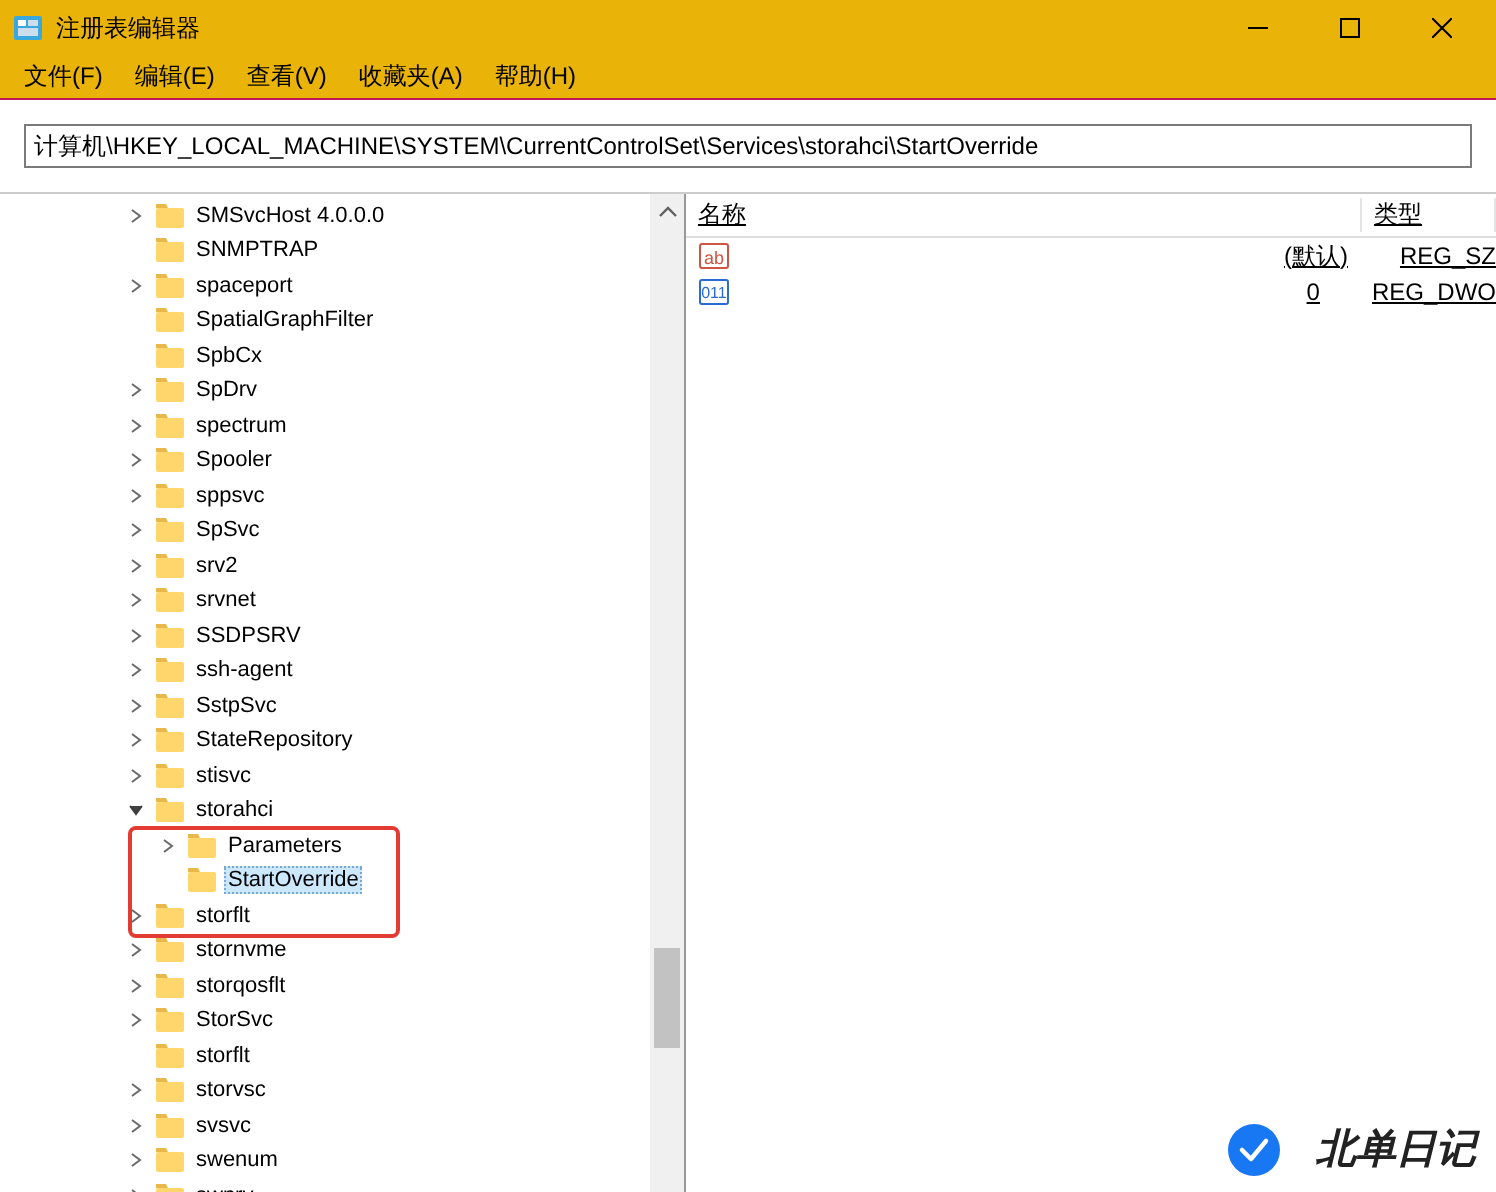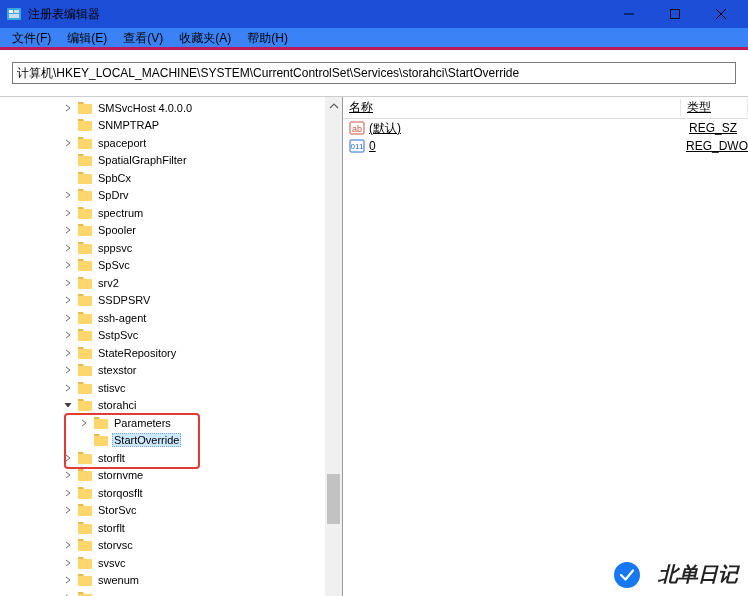--- a/index.html
+++ b/index.html
@@ -1,27 +1,27 @@
 <!DOCTYPE html>
 <html><head>
   <meta charset="utf-8">
   <style>
     * { margin: 0; padding: 0; box-sizing: border-box; font-family: "Microsoft YaHei", "SimSun", Arial, sans-serif; }
     body { width: 748px; height: 596px; background: #fff; overflow: hidden; position: relative; font-size: 12px; }
 
     
-    .titlebar { height: 28px; display: flex; align-items: center; padding: 0 4px; background: #1d4ed8; justify-content: flex-end; }
+    .titlebar { height: 28px; display: flex; align-items: center; padding: 0 4px; background: #eab308; justify-content: flex-end; }
     .titlebar .app-icon { width: 16px; height: 16px; margin: 0 6px 0 2px; }
     .titlebar .title-text { flex: 1; font-size: 12px; color: #000; }
     .titlebar .win-controls { display: flex; }
     .win-btn { width: 46px; height: 28px; display: flex; align-items: center; justify-content: center; color: #000; }
     .win-btn svg { width: 10px; height: 10px; }
 
     
-    .menubar { height: 22px; display: flex; padding: 0 4px; background: #3b82f6; border-bottom: 3px solid #be185d; }
+    .menubar { height: 22px; display: flex; padding: 0 4px; background: #eab308; border-bottom: 1px solid #be185d; }
     .menubar .menu-item { padding: 2px 8px; font-size: 12px; color: #000; }
 
     
     .addressbar { height: 22px; border: 1px solid #7a7a7a; margin: 12px; display: flex; align-items: center; padding: 0 4px; background: #fff; }
     .addressbar span { font-size: 12px; color: #000; white-space: nowrap; overflow: hidden; }
 
     
     .content { display: flex; height: calc(596px - 28px - 22px - 22px); border-top: 1px solid #ccc; }
     .left-pane { width: 343px; border-right: 1px solid #999; overflow: hidden; position: relative; }
     .right-pane { flex: 1; overflow: hidden; position: relative; text-decoration: underline; }
@@ -56,22 +56,22 @@
     .vscroll .track { flex: 1; background: #f0f0f0; position: relative; }
     .vscroll .thumb { position: absolute; left: 2px; right: 2px; background: #c2c2c2; }
 
     
     .list-header { height: 22px; display: flex; align-items: center; border-bottom: 1px solid #ddd; background: #fff; }
     .list-header .col { font-size: 12px; color: #000; padding: 0 6px; border-right: 1px solid #e5e5e5; }
     .col-name { width: 338px; }
     .col-type { flex: 1; }
     .list-row { height: 18px; display: flex; align-items: center; font-size: 12px; }
     .list-row .val-icon { width: 16px; height: 16px; margin: 0 4px 0 6px; display: inline-flex; align-items: center; justify-content: center; }
-    .list-row .name { width: 314px; }
-    .list-row .type { padding-left: 6px; }
+    .list-row .name { width: 314px; text-align: right; }
+    .list-row .type { padding-left: 6px; margin-left: 20px; }
 
     
     .watermark { position: absolute; right: 10px; bottom: 8px; display: flex; align-items: center; gap: 18px; }
     .watermark .wm-icon { width: 26px; height: 26px; border-radius: 50%; background: #1877f2; display: flex; align-items: center; justify-content: center; }
     .watermark .wm-text { font-size: 20px; font-weight: 600; color: #222; font-style: italic; }
 
     
     .folder svg .f-body { fill: #ffd66b; }
     .folder svg .f-tab { fill: #e8b94a; }
   </style>
@@ -258,20 +258,33 @@
           <span class="tree-indent indent-80"></span>
           <span class="chev">
             <svg viewBox="0 0 8 8">
               <path d="M2 1 L6 4 L2 7" fill="none" stroke="#6a6a6a" stroke-width="1"></path>
             </svg>
           </span>
           <span class="folder"><svg viewBox="0 0 16 14">
               <path class="f-tab" d="M1 3 L1 1 L6 1 L7 3 Z"></path>
               <rect class="f-body" x="1" y="3" width="14" height="10" rx="1"></rect>
             </svg></span>
+          <span class="label">srvnet</span>
+        </div>
+        <div class="tree-row">
+          <span class="tree-indent indent-80"></span>
+          <span class="chev">
+            <svg viewBox="0 0 8 8">
+              <path d="M2 1 L6 4 L2 7" fill="none" stroke="#6a6a6a" stroke-width="1"></path>
+            </svg>
+          </span>
+          <span class="folder"><svg viewBox="0 0 16 14">
+              <path class="f-tab" d="M1 3 L1 1 L6 1 L7 3 Z"></path>
+              <rect class="f-body" x="1" y="3" width="14" height="10" rx="1"></rect>
+            </svg></span>
           <span class="label">SSDPSRV</span>
         </div>
         <div class="tree-row">
           <span class="tree-indent indent-80"></span>
           <span class="chev">
             <svg viewBox="0 0 8 8">
               <path d="M2 1 L6 4 L2 7" fill="none" stroke="#6a6a6a" stroke-width="1"></path>
             </svg>
           </span>
           <span class="folder"><svg viewBox="0 0 16 14">
@@ -298,33 +311,20 @@
           <span class="chev">
             <svg viewBox="0 0 8 8">
               <path d="M2 1 L6 4 L2 7" fill="none" stroke="#6a6a6a" stroke-width="1"></path>
             </svg>
           </span>
           <span class="folder"><svg viewBox="0 0 16 14">
               <path class="f-tab" d="M1 3 L1 1 L6 1 L7 3 Z"></path>
               <rect class="f-body" x="1" y="3" width="14" height="10" rx="1"></rect>
             </svg></span>
           <span class="label">StateRepository</span>
-        </div>
-        <div class="tree-row">
-          <span class="tree-indent indent-80"></span>
-          <span class="chev">
-            <svg viewBox="0 0 8 8">
-              <path d="M2 1 L6 4 L2 7" fill="none" stroke="#6a6a6a" stroke-width="1"></path>
-            </svg>
-          </span>
-          <span class="folder"><svg viewBox="0 0 16 14">
-              <path class="f-tab" d="M1 3 L1 1 L6 1 L7 3 Z"></path>
-              <rect class="f-body" x="1" y="3" width="14" height="10" rx="1"></rect>
-            </svg></span>
-          <span class="label">stexstor</span>
         </div>
         <div class="tree-row">
           <span class="tree-indent indent-80"></span>
           <span class="chev">
             <svg viewBox="0 0 8 8">
               <path d="M2 1 L6 4 L2 7" fill="none" stroke="#6a6a6a" stroke-width="1"></path>
             </svg>
           </span>
           <span class="folder"><svg viewBox="0 0 16 14">
               <path class="f-tab" d="M1 3 L1 1 L6 1 L7 3 Z"></path>

